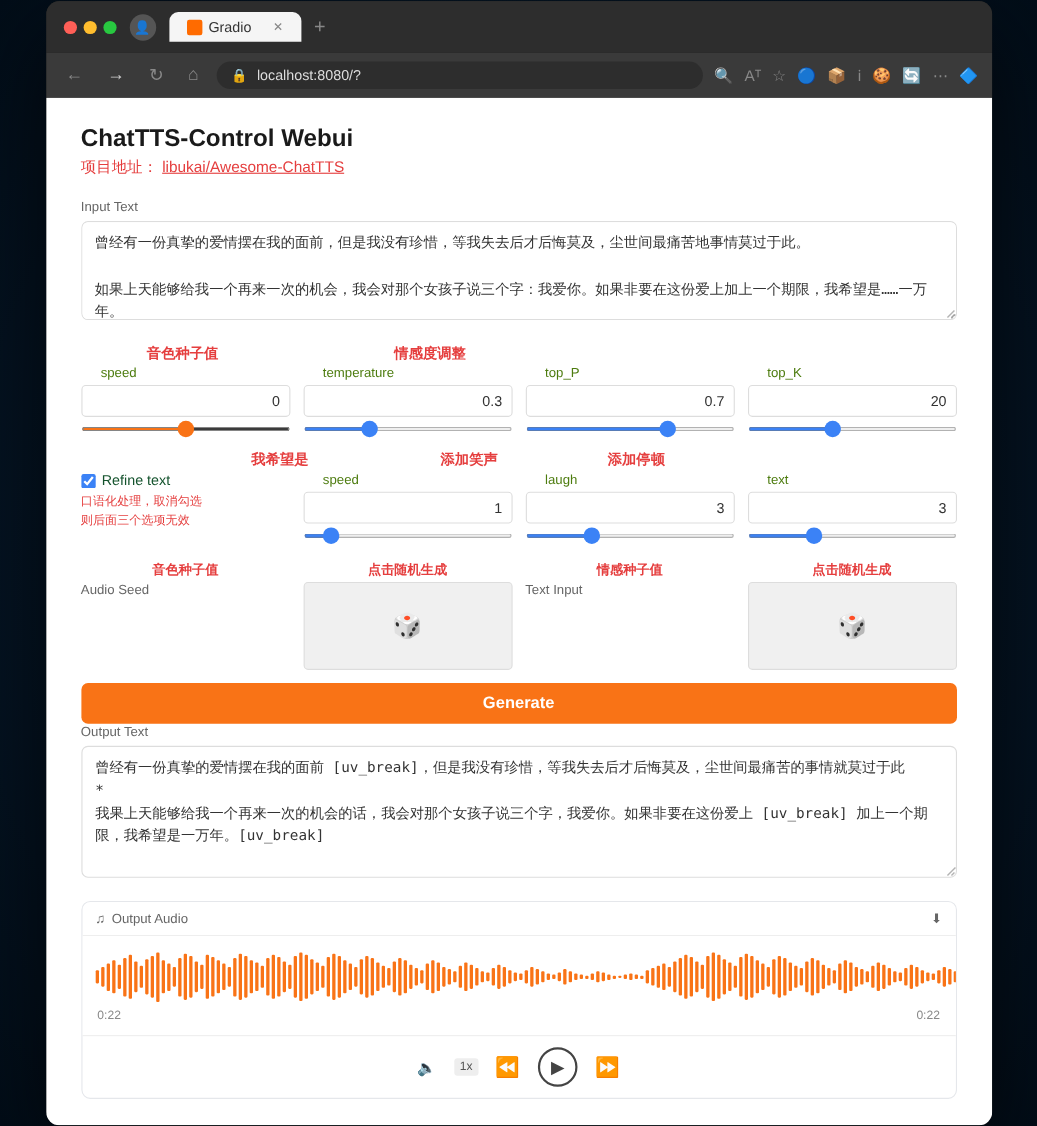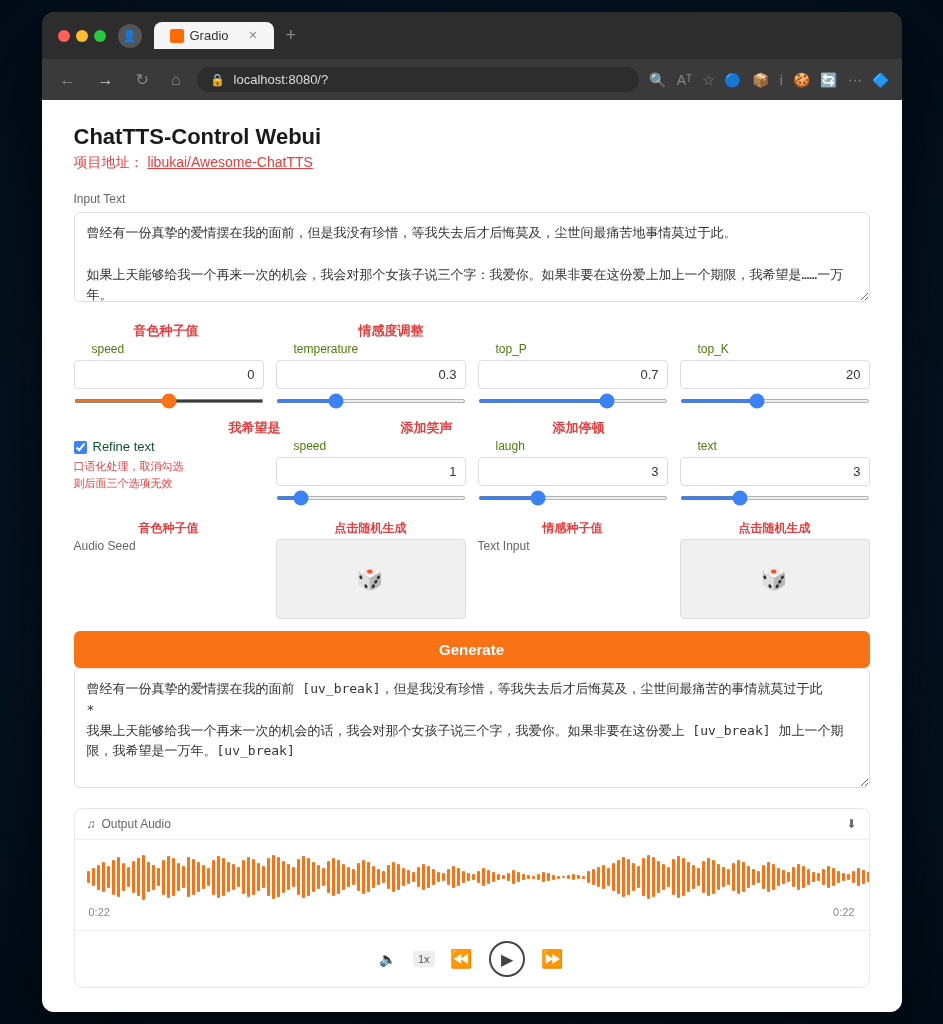--- a/index.html
+++ b/index.html
@@ -531,20 +531,21 @@
           <span style="font-size:22px;">🎲</span>
         </div>
       </div>
 
       
       <div style="margin-bottom:0;">
         <button class="generate-btn">Generate</button>
       </div>
 
       
+      <div class="section-label">Output Text</div>
       <textarea class="output-textarea" style="">曾经有一份真挚的爱情摆在我的面前 [uv_break]，但是我没有珍惜，等我失去后才后悔莫及，尘世间最痛苦的事情就莫过于此
 *
 我果上天能够给我一个再来一次的机会的话，我会对那个女孩子说三个字，我爱你。如果非要在这份爱上 [uv_break] 加上一个期限，我希望是一万年。[uv_break]</textarea>
 
       
       <div class="audio-section">
         <div class="audio-header">
           <span style="display:flex;align-items:center;gap:6px;">
             <span>♫</span>
             <span>Output Audio</span>

